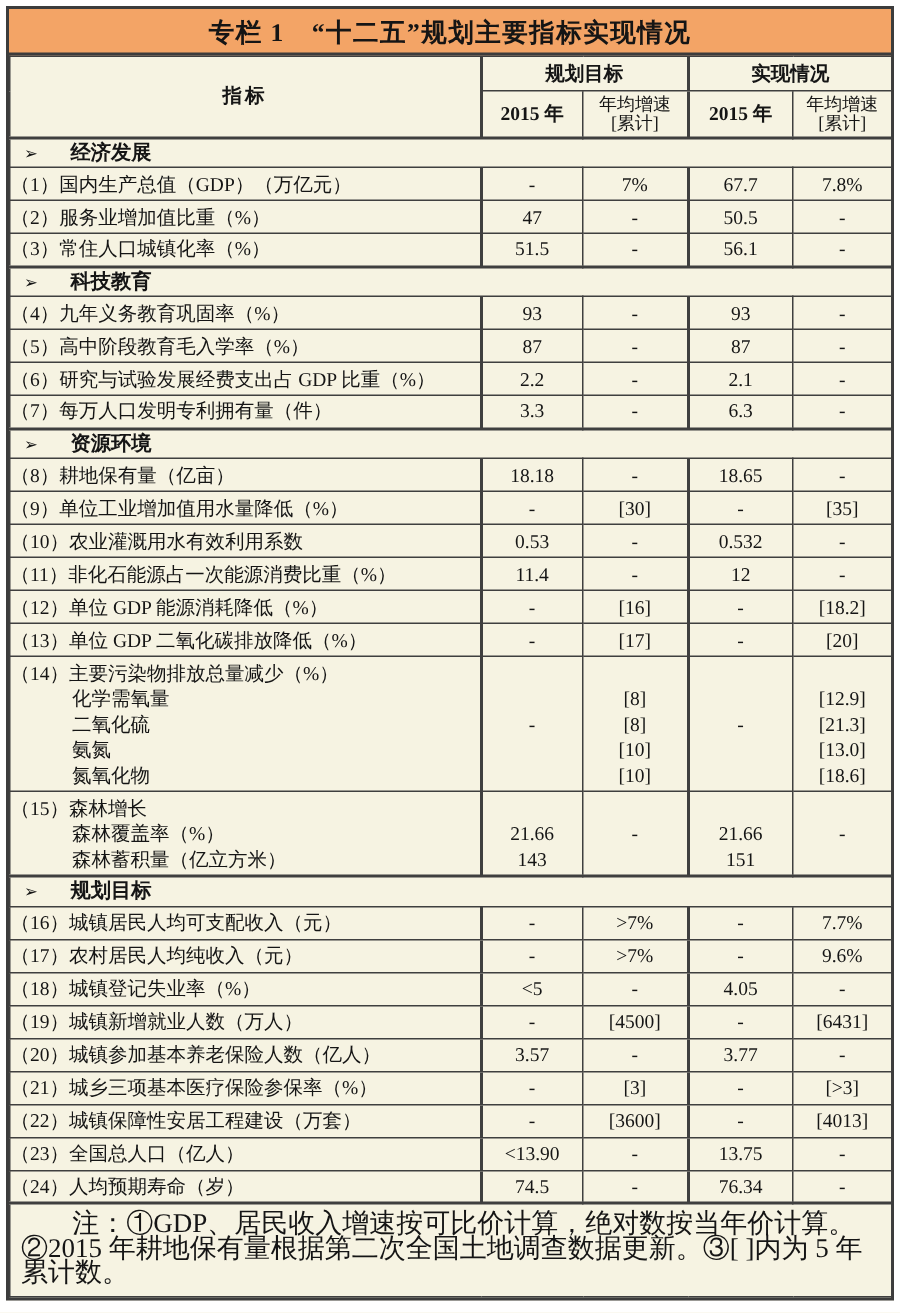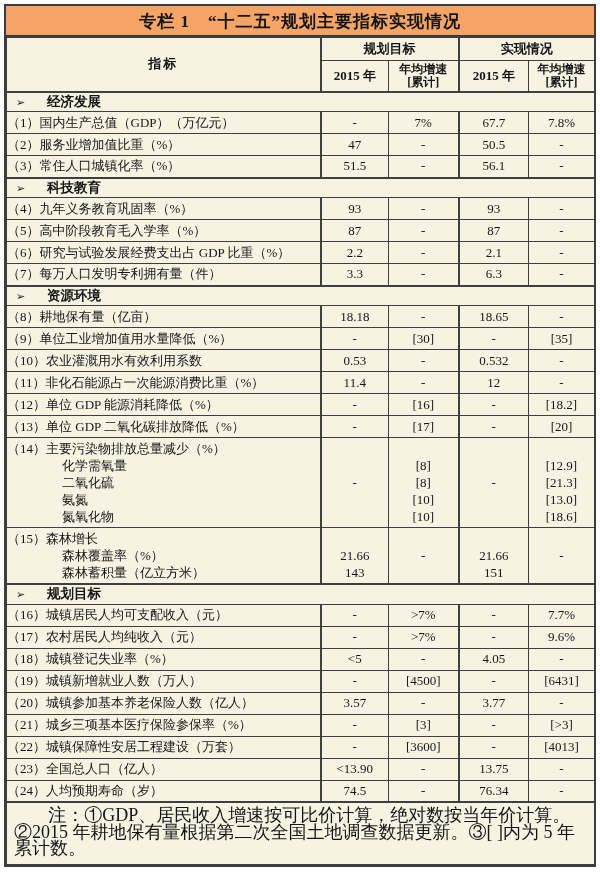--- a/index.html
+++ b/index.html
@@ -29,36 +29,36 @@
   table.main td {
     border: 1px solid #3f3f3f;
     font-size: 13px;
     padding: 0;
     overflow: hidden;
   }
   .bR2 { border-right-width: 2px !important; }
   tr.hA td { height: 23px; text-align: center; font-weight: 700; vertical-align: middle; }
   td.ind { font-size: 13.5px; letter-spacing: 2px; }
   tr.hB td { height: 31px; text-align: center; font-weight: 700; vertical-align: middle; }
-  tr.hB td.grw div { font-size: 12px; line-height: 13px; font-weight: 700; }
+  tr.hB td.grw div { font-size: 12px; line-height: 13px; font-weight: 400; }
   tr.sec td {
     border-top: 2px solid #3f3f3f;
     height: 20px; vertical-align: middle;
     font-weight: 700; font-size: 13.5px;
     padding-left: 9px;
   }
   .arrow-i { display: inline-block; width: 31px; font-size: 11px; font-weight: 400; }
   tr.dr td { height: 22px; vertical-align: middle; }
   td.lab { text-align: left; padding-left: 20px; }
   td.val { text-align: center; }
   tr.mr td { vertical-align: top; padding-top: 2px; padding-bottom: 2px; }
   tr.mr td.lab div { line-height: 17px; }
   tr.mr td.val div { line-height: 17px; text-align: center; }
   tr.mr td.mid { vertical-align: middle; text-align: center; padding: 0; }
-  .subl { padding-left: 55px; }
+  .subl { padding-left: 41px; }
   .sp { height: 17px; }
   tr.note td { border-top: 2px solid #3f3f3f; padding: 4px 7px 7px 7px; vertical-align: top; }
   .note-p { margin: 0; font-size: 18px; line-height: 16.5px; text-indent: 1.9em; text-align: left; }
 </style>
 </head>
 <body>
 
 <div class="frame">
   <div class="title-bar">专栏 1　“十二五”规划主要指标实现情况</div>
 

